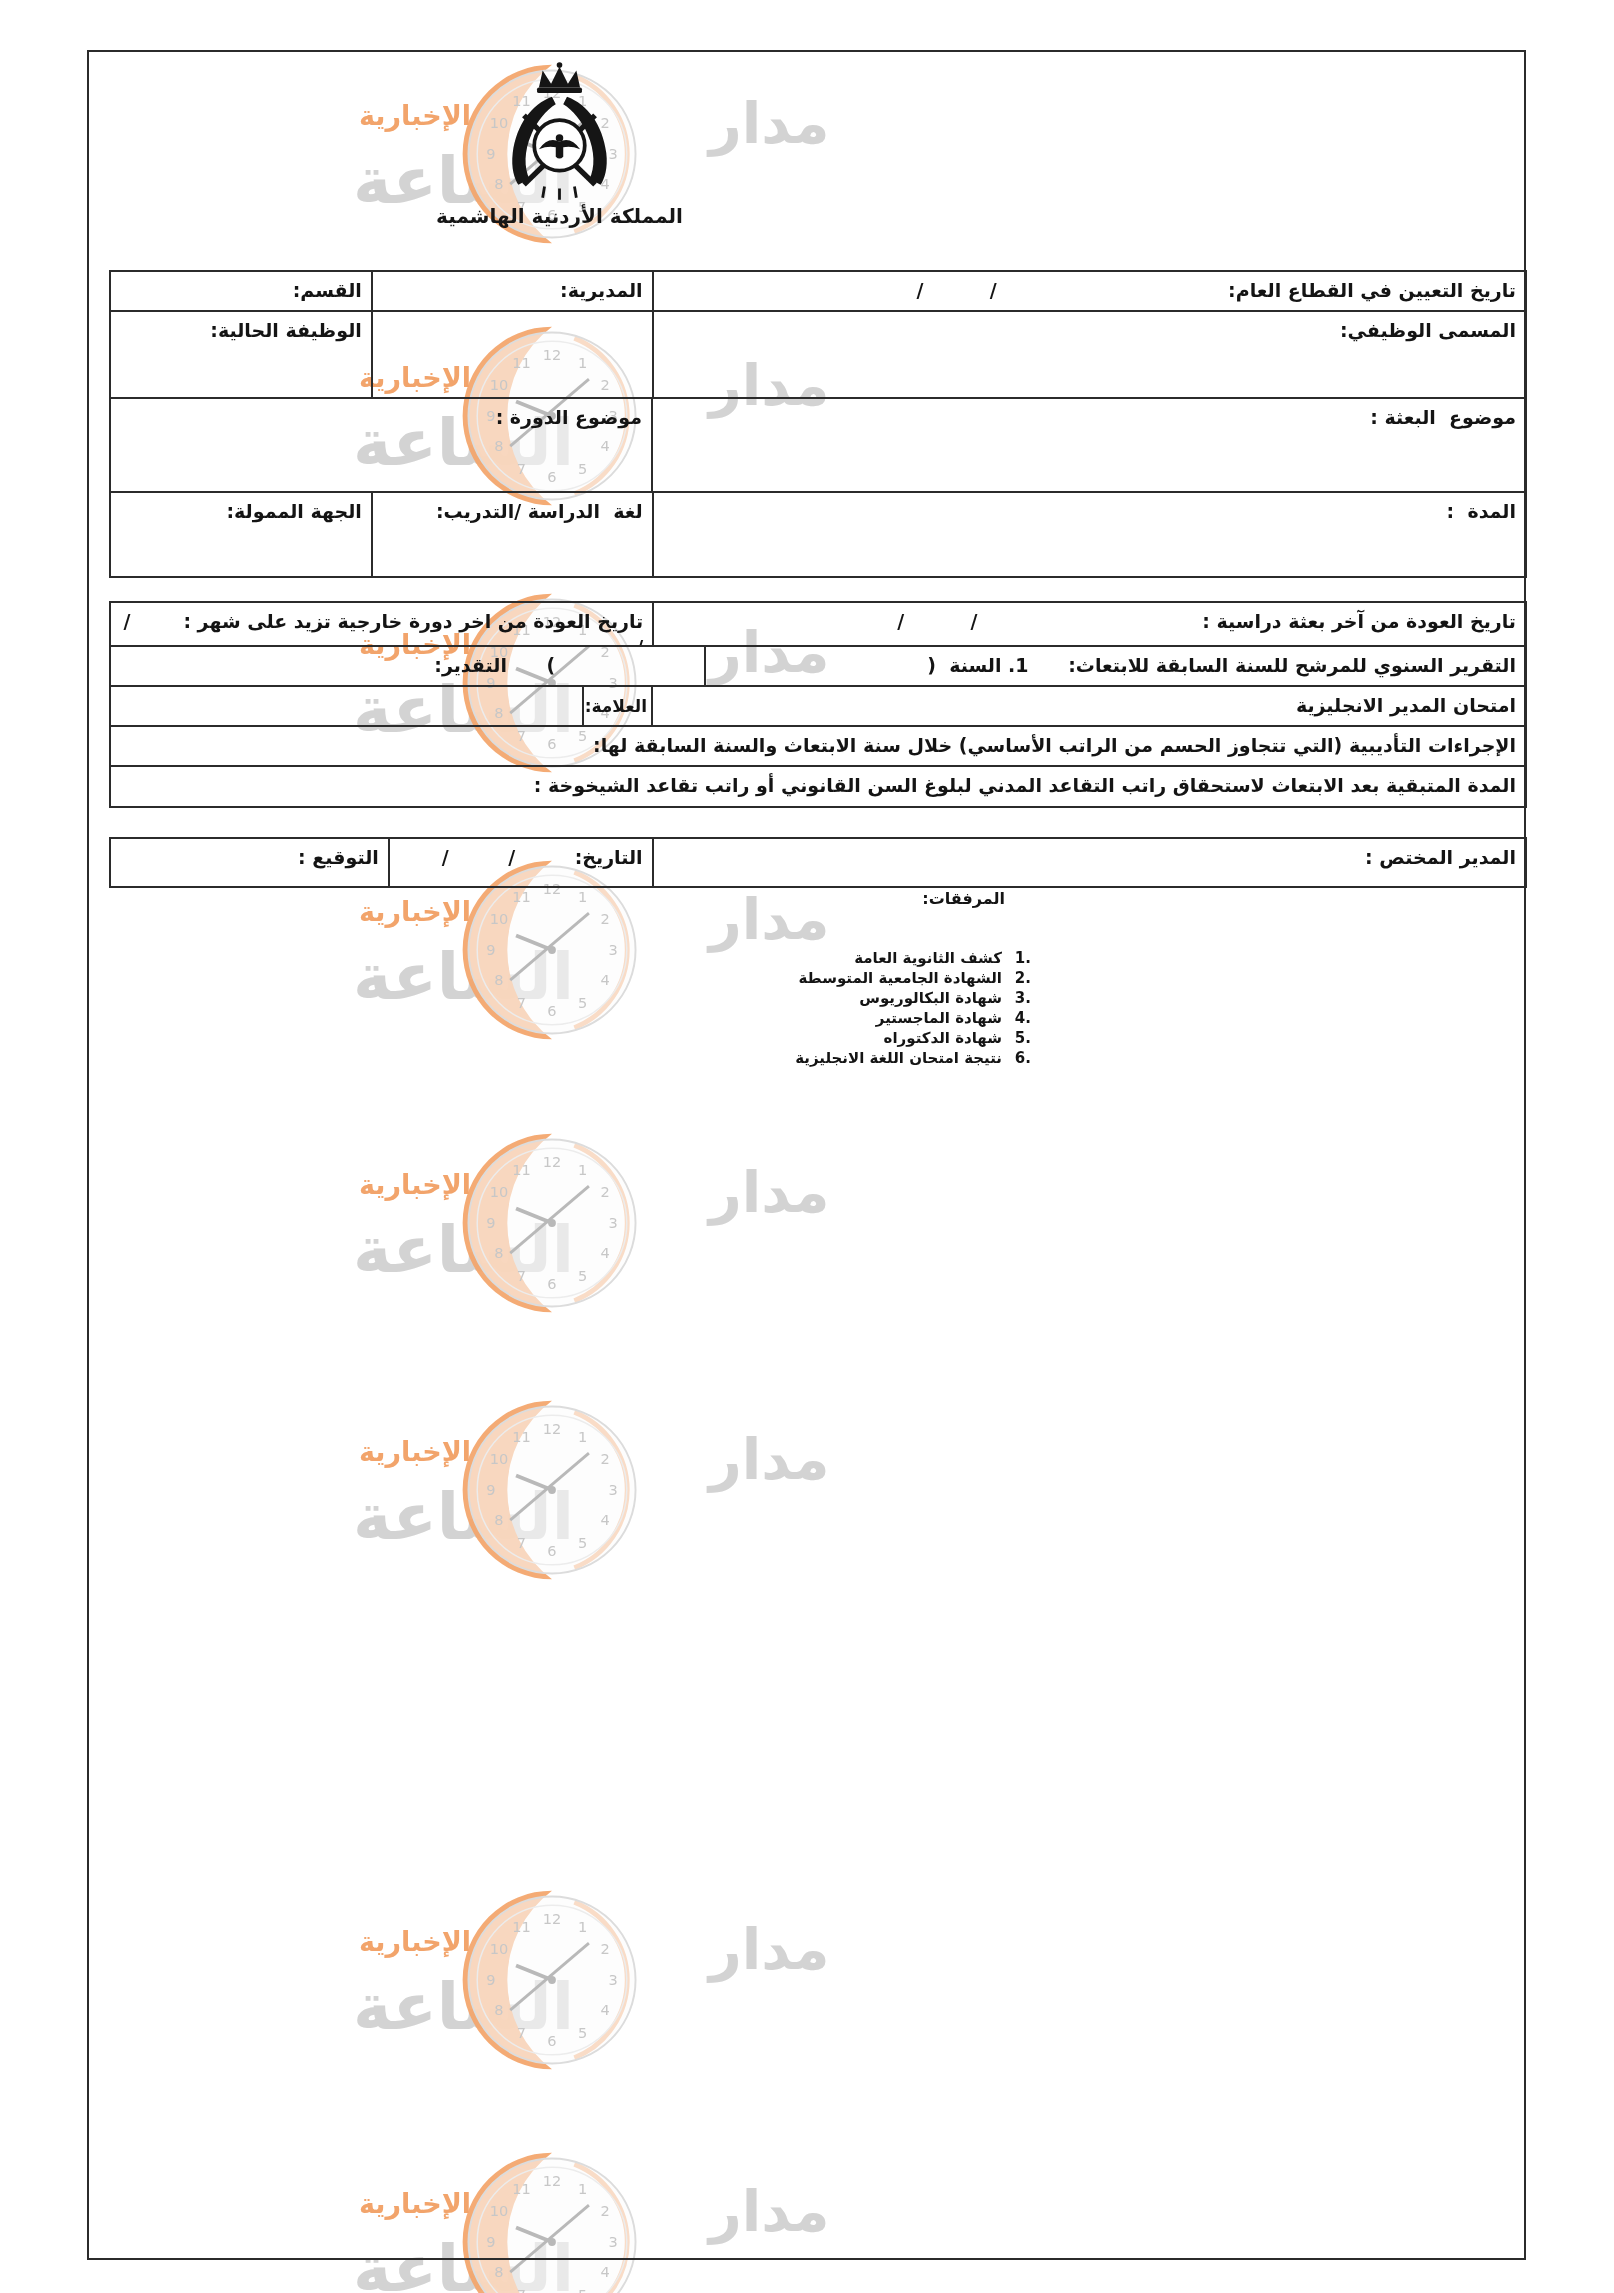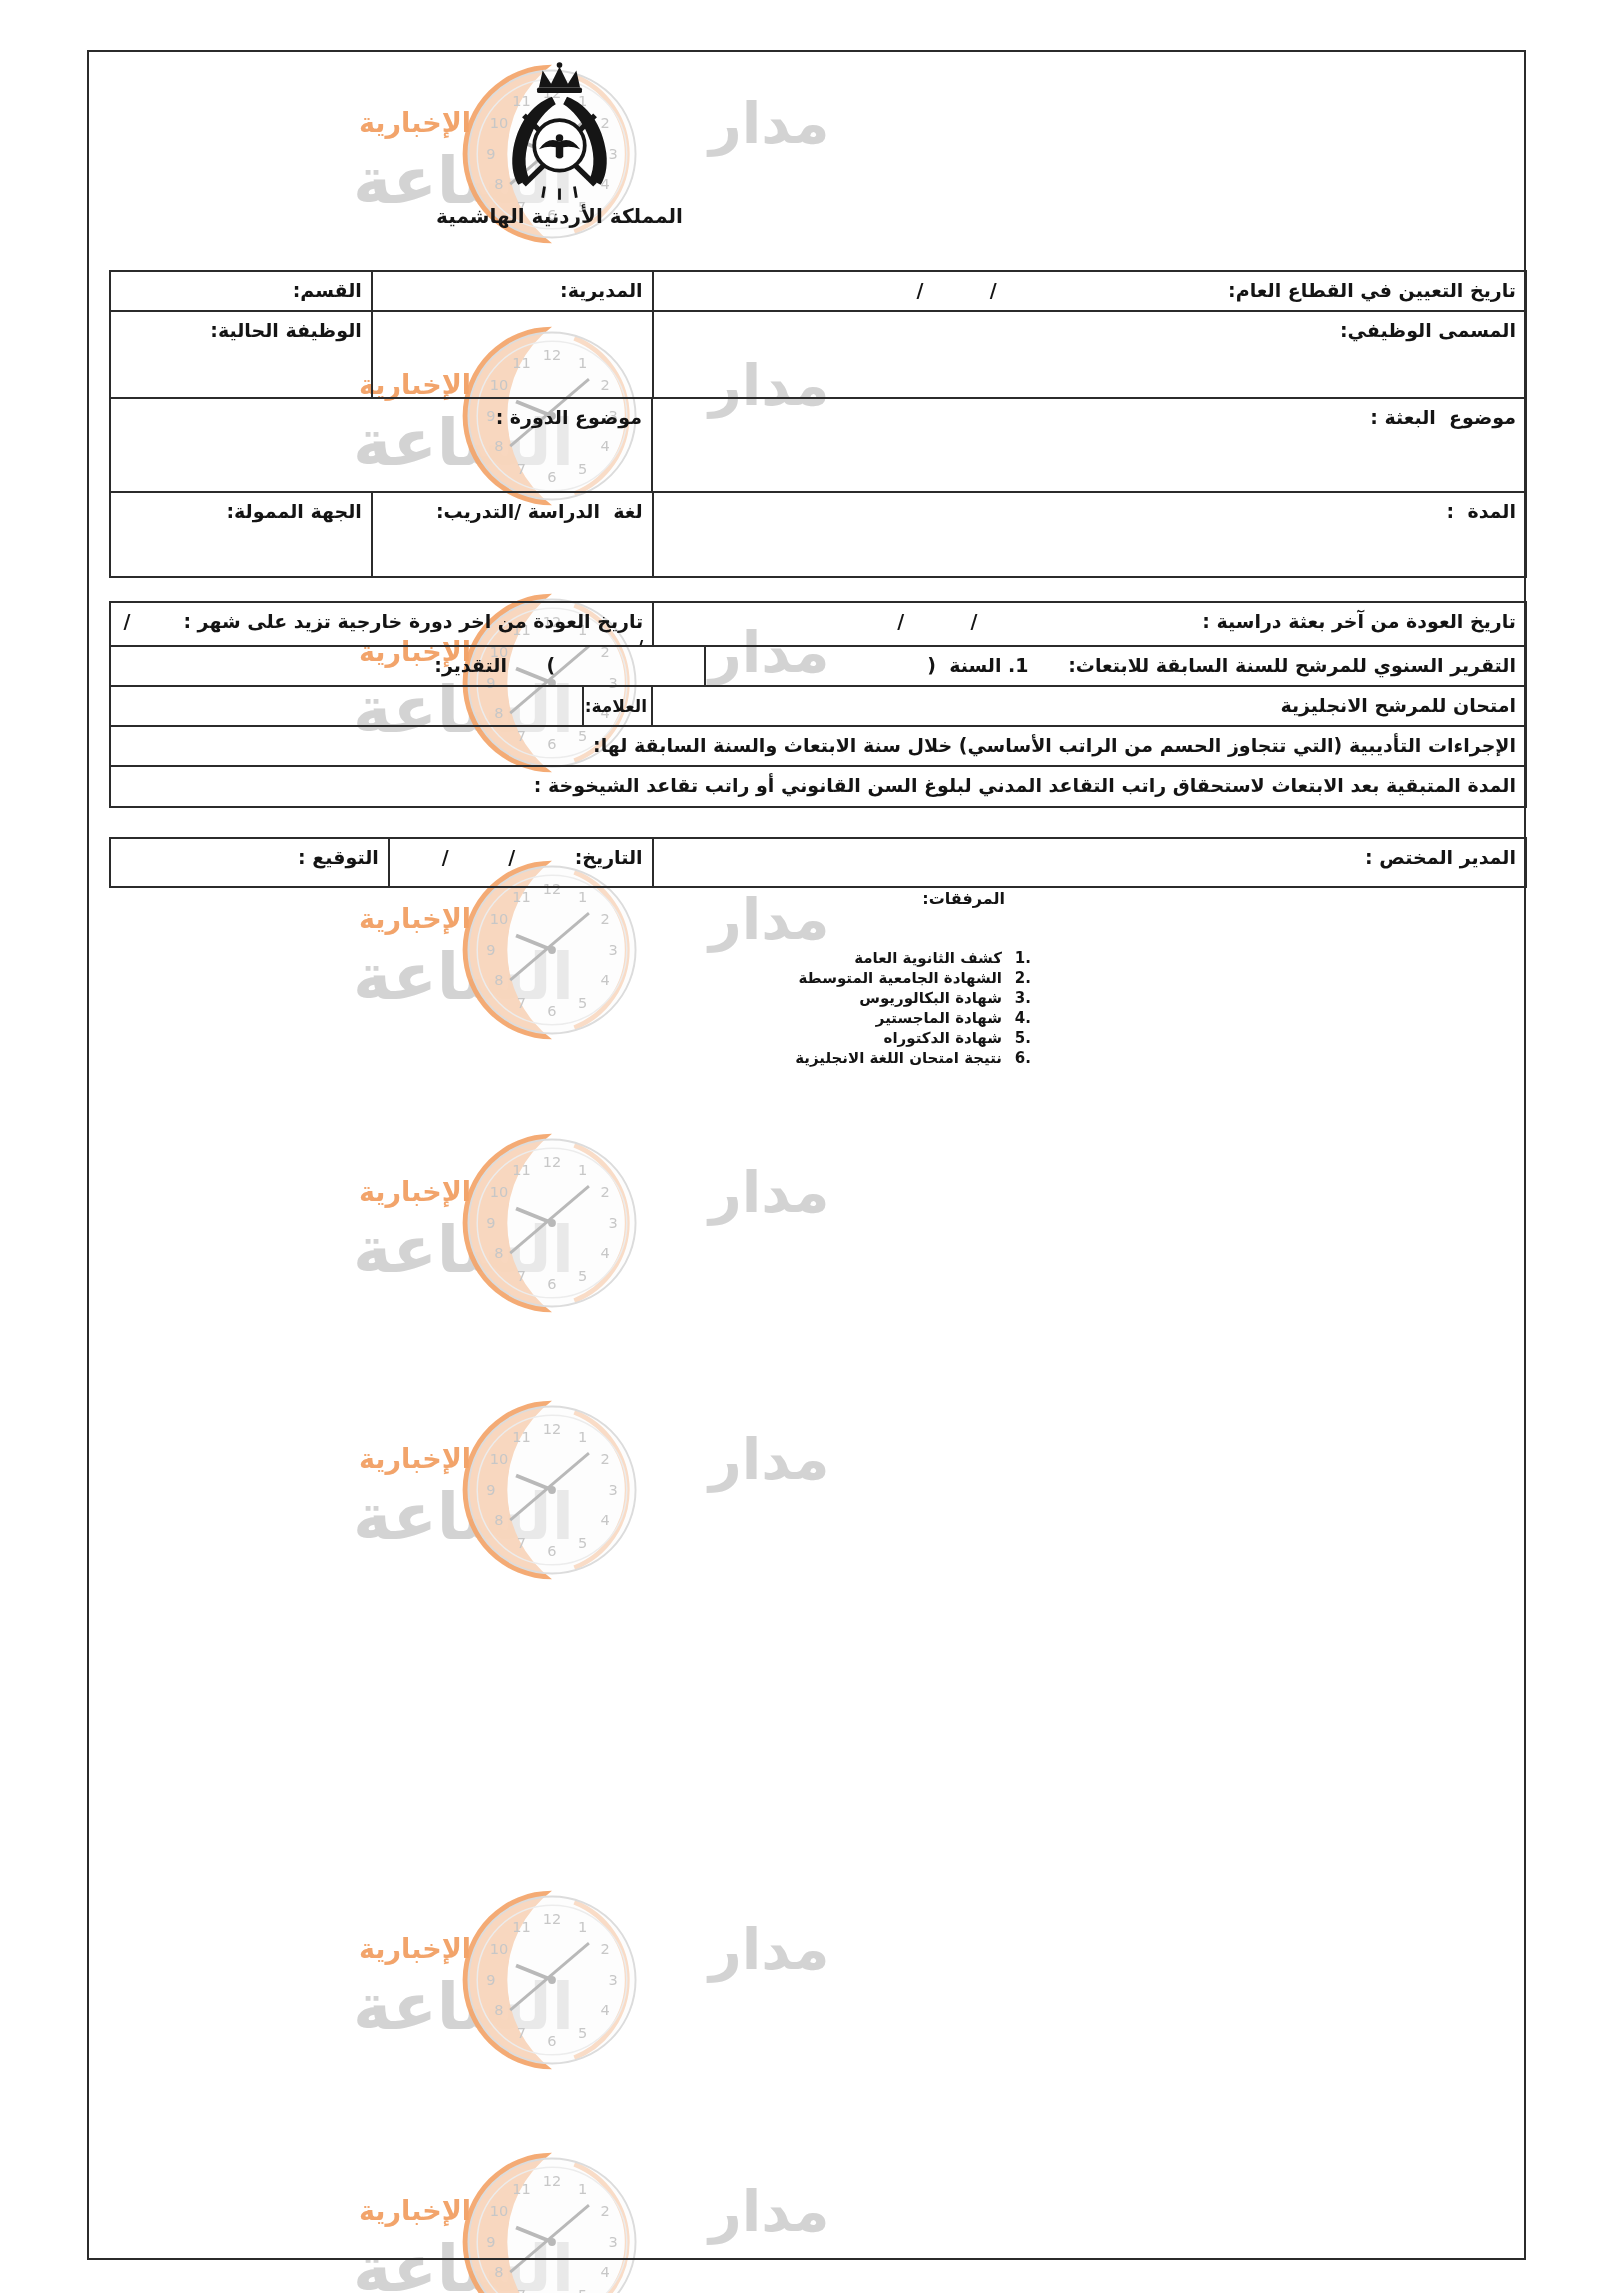--- a/index.html
+++ b/index.html
@@ -8,21 +8,21 @@
     position:relative;width:1615px;height:2294px;background:#ffffff;overflow:hidden;
     font-family:"DejaVu Sans",sans-serif;color:#141414;
   }
   .layer{position:absolute;z-index:1}
   .sheet-border{left:87px;top:50px;width:1439px;height:2210px;border:2px solid #2b2b2b;pointer-events:none}
 
   
   .wm{position:absolute;left:351px;width:475px;height:210px;z-index:0}
   .wm-clock{position:absolute;left:99px;top:2px}
   .wm-brand{position:absolute;left:358px;top:40px;font-size:57px;font-weight:800;color:#d3d3d3;letter-spacing:1px}
-  .wm-news{position:absolute;left:8px;top:57px;font-size:27px;font-weight:800;color:#f2a46b}
+  .wm-news{position:absolute;left:8px;top:50px;font-size:27px;font-weight:800;color:#f2a46b}
   .wm-big{position:absolute;left:2px;top:93px;font-size:65px;font-weight:800;color:#d3d3d3}
   .wm-num{font-size:15px;fill:#c7c7c7;text-anchor:middle;font-family:"DejaVu Sans",sans-serif}
 
   
   .crest{left:494px;top:55px}
   .calligraphy{left:426px;top:204px;width:267px;text-align:center;font-size:20px;font-weight:800;color:#161616;direction:rtl;white-space:nowrap}
 
   
   .form-table{position:absolute;left:109px;width:1418px;direction:rtl;border:2px solid #2b2b2b;z-index:1;background:transparent}
   .t1{top:270px}
@@ -321,21 +321,21 @@
   <div class="form-table t2">
     <div class="trow h42">
       <div class="cell w883">تاريخ العودة من آخر بعثة دراسية :                                  /          /</div>
       <div class="cell w547">تاريخ العودة من اخر دورة خارجية تزيد على شهر :        /        /</div>
     </div>
     <div class="trow h40">
       <div class="cell w830">التقرير السنوي للمرشح للسنة السابقة للابتعاث:      1. السنة  (</div>
       <div class="cell w600 pr150">)      التقدير:</div>
     </div>
     <div class="trow h40">
-      <div class="cell w883">امتحان للمرشح الانجليزية</div>
+      <div class="cell w883">امتحان المدير الانجليزية</div>
       <div class="cell w70 small">العلامة:</div>
       <div class="cell wfill"></div>
     </div>
     <div class="trow h40">
       <div class="cell wfull">الإجراءات التأديبية (التي تتجاوز الحسم من الراتب الأساسي) خلال سنة الابتعاث والسنة السابقة لها:</div>
     </div>
     <div class="trow h41">
       <div class="cell wfull">المدة المتبقية بعد الابتعاث لاستحقاق راتب التقاعد المدني لبلوغ السن القانوني أو راتب تقاعد الشيخوخة :</div>
     </div>
   </div>

